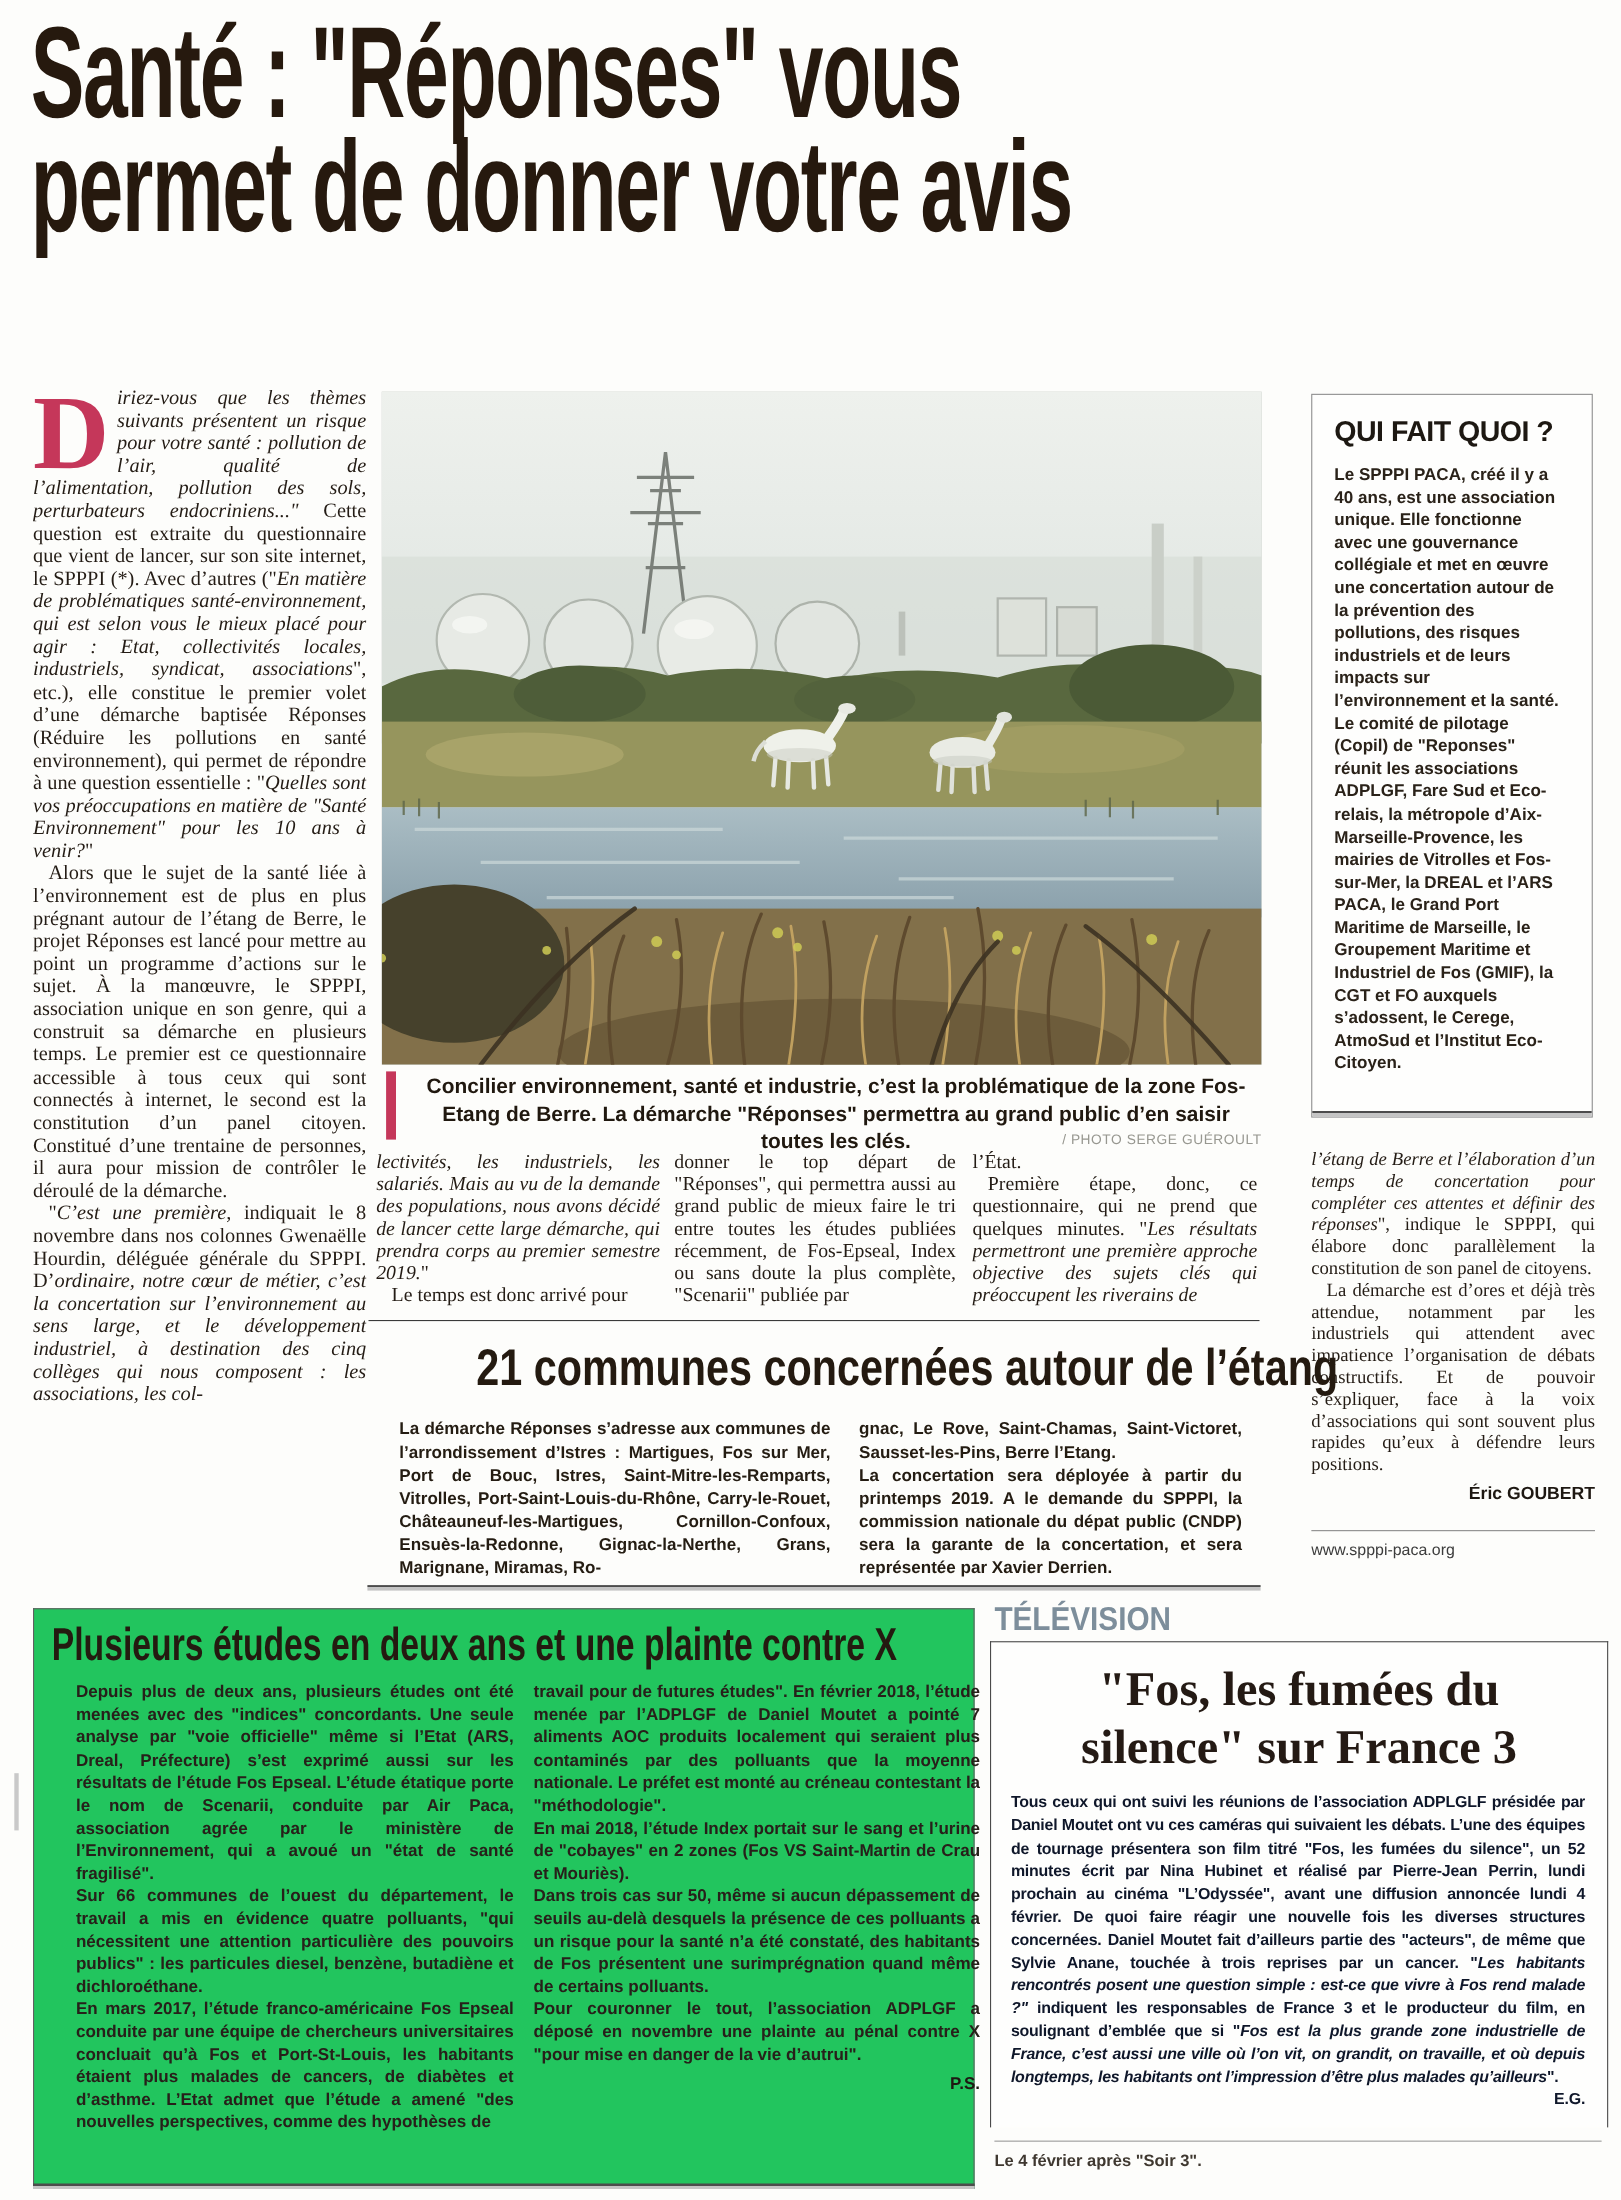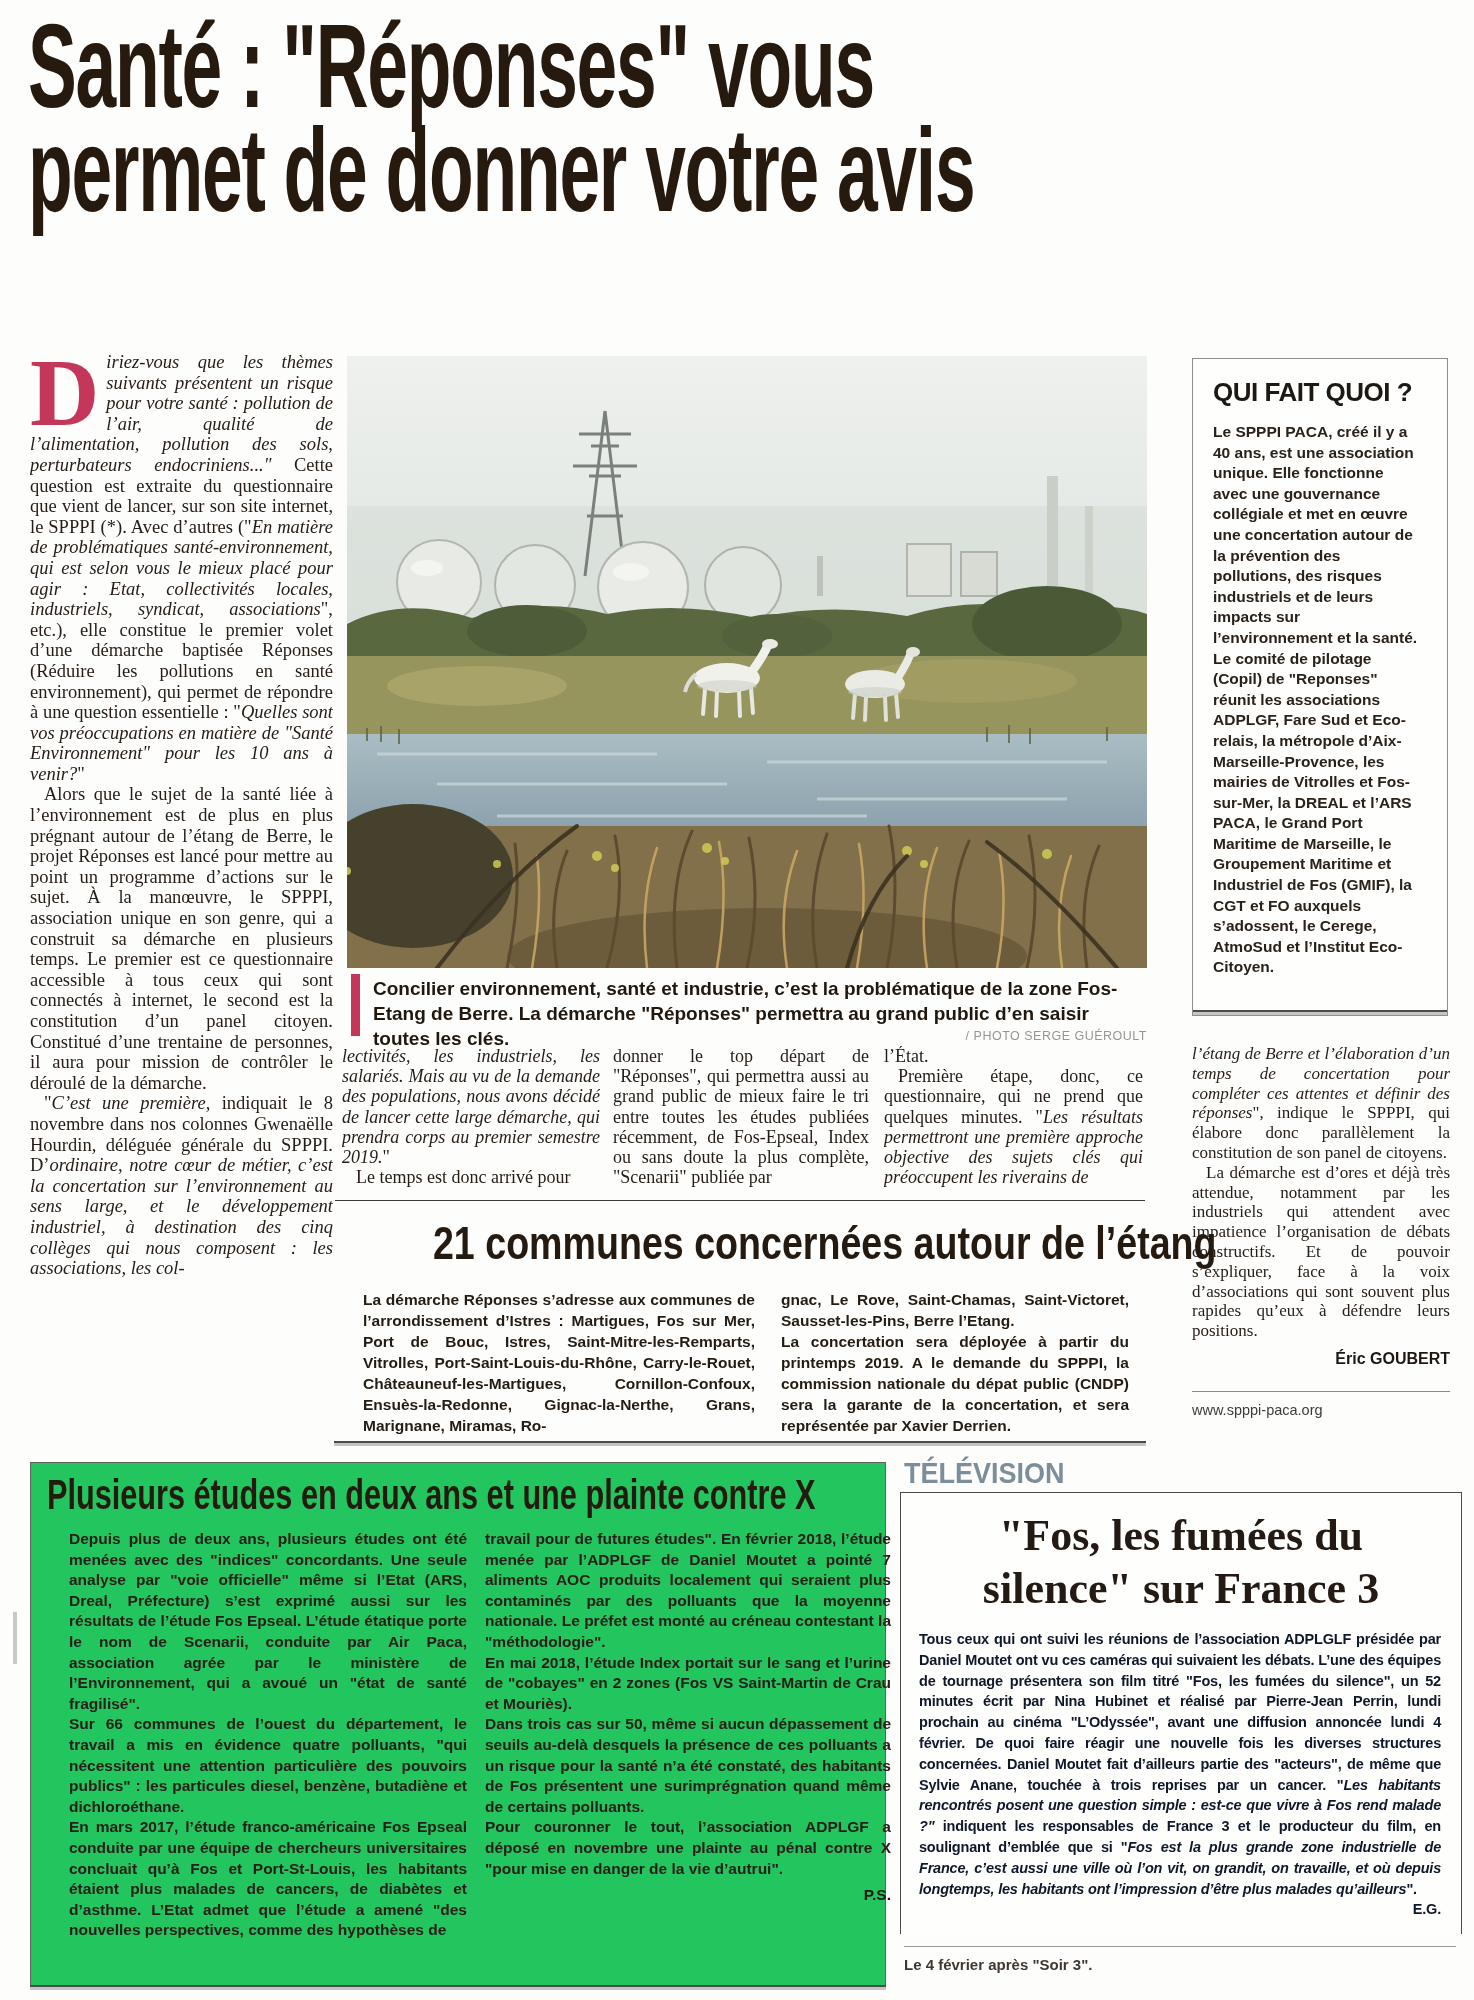--- a/index.html
+++ b/index.html
@@ -34,21 +34,21 @@
   .dropcap {
     float:left; font-family:"Liberation Serif", serif; font-weight:700;
     font-size:96px; line-height:74px; padding:4px 7px 0 0; color:#c5375a;
   }
   .byline { text-align:right; font-family:"Liberation Sans", sans-serif; font-weight:700; font-size:16px; margin-top:8px; color:#1e1812; }
   .col5 .hairline { border-top:1px solid #8a8a8a; margin-top:22px; }
   .weburl { font-family:"Liberation Sans", sans-serif; font-size:14.5px; color:#3c3c3c; margin-top:9px; text-align:left; text-decoration:none; display:block; }
   
   .photo { position:absolute; left:347px; top:356px; width:800px; height:612px; overflow:hidden; background:#cfd5cf; }
   .caption-bar { position:absolute; left:351px; top:974px; width:9px; height:62px; background:#c5375a; }
-  .caption { position:absolute; left:373px; top:976px; width:774px; font-weight:700; font-size:19px; line-height:25px; color:#20180f; }
+  .caption { position:absolute; left:373px; top:976px; width:774px; font-weight:700; font-size:19px; line-height:25px; color:#20180f;text-align:center; }
   .credit { position:absolute; right:0; bottom:2px; font-weight:400; font-size:12.5px; letter-spacing:0.5px; color:#979790; }
   
   .quibox {
     position:absolute; left:1192px; top:358px; width:256px; height:658px;
     border:1px solid #8e8e8e; background:#fefefd; padding:18px 28px 0 20px; overflow:hidden;
   }
   .quibox h2 { font-size:26px; letter-spacing:-0.5px; color:#1d1812; margin-bottom:14px; }
   .quibox p { font-weight:700; font-size:15.5px; line-height:20.6px; color:#2a2219; }
   .rule-bar { position:absolute; left:-1px; right:-1px; bottom:0; height:5px;
     background:linear-gradient(to bottom,#4c4c4c 0,#4c4c4c 2px,#c4c4c4 2px,#c4c4c4 5px); }

